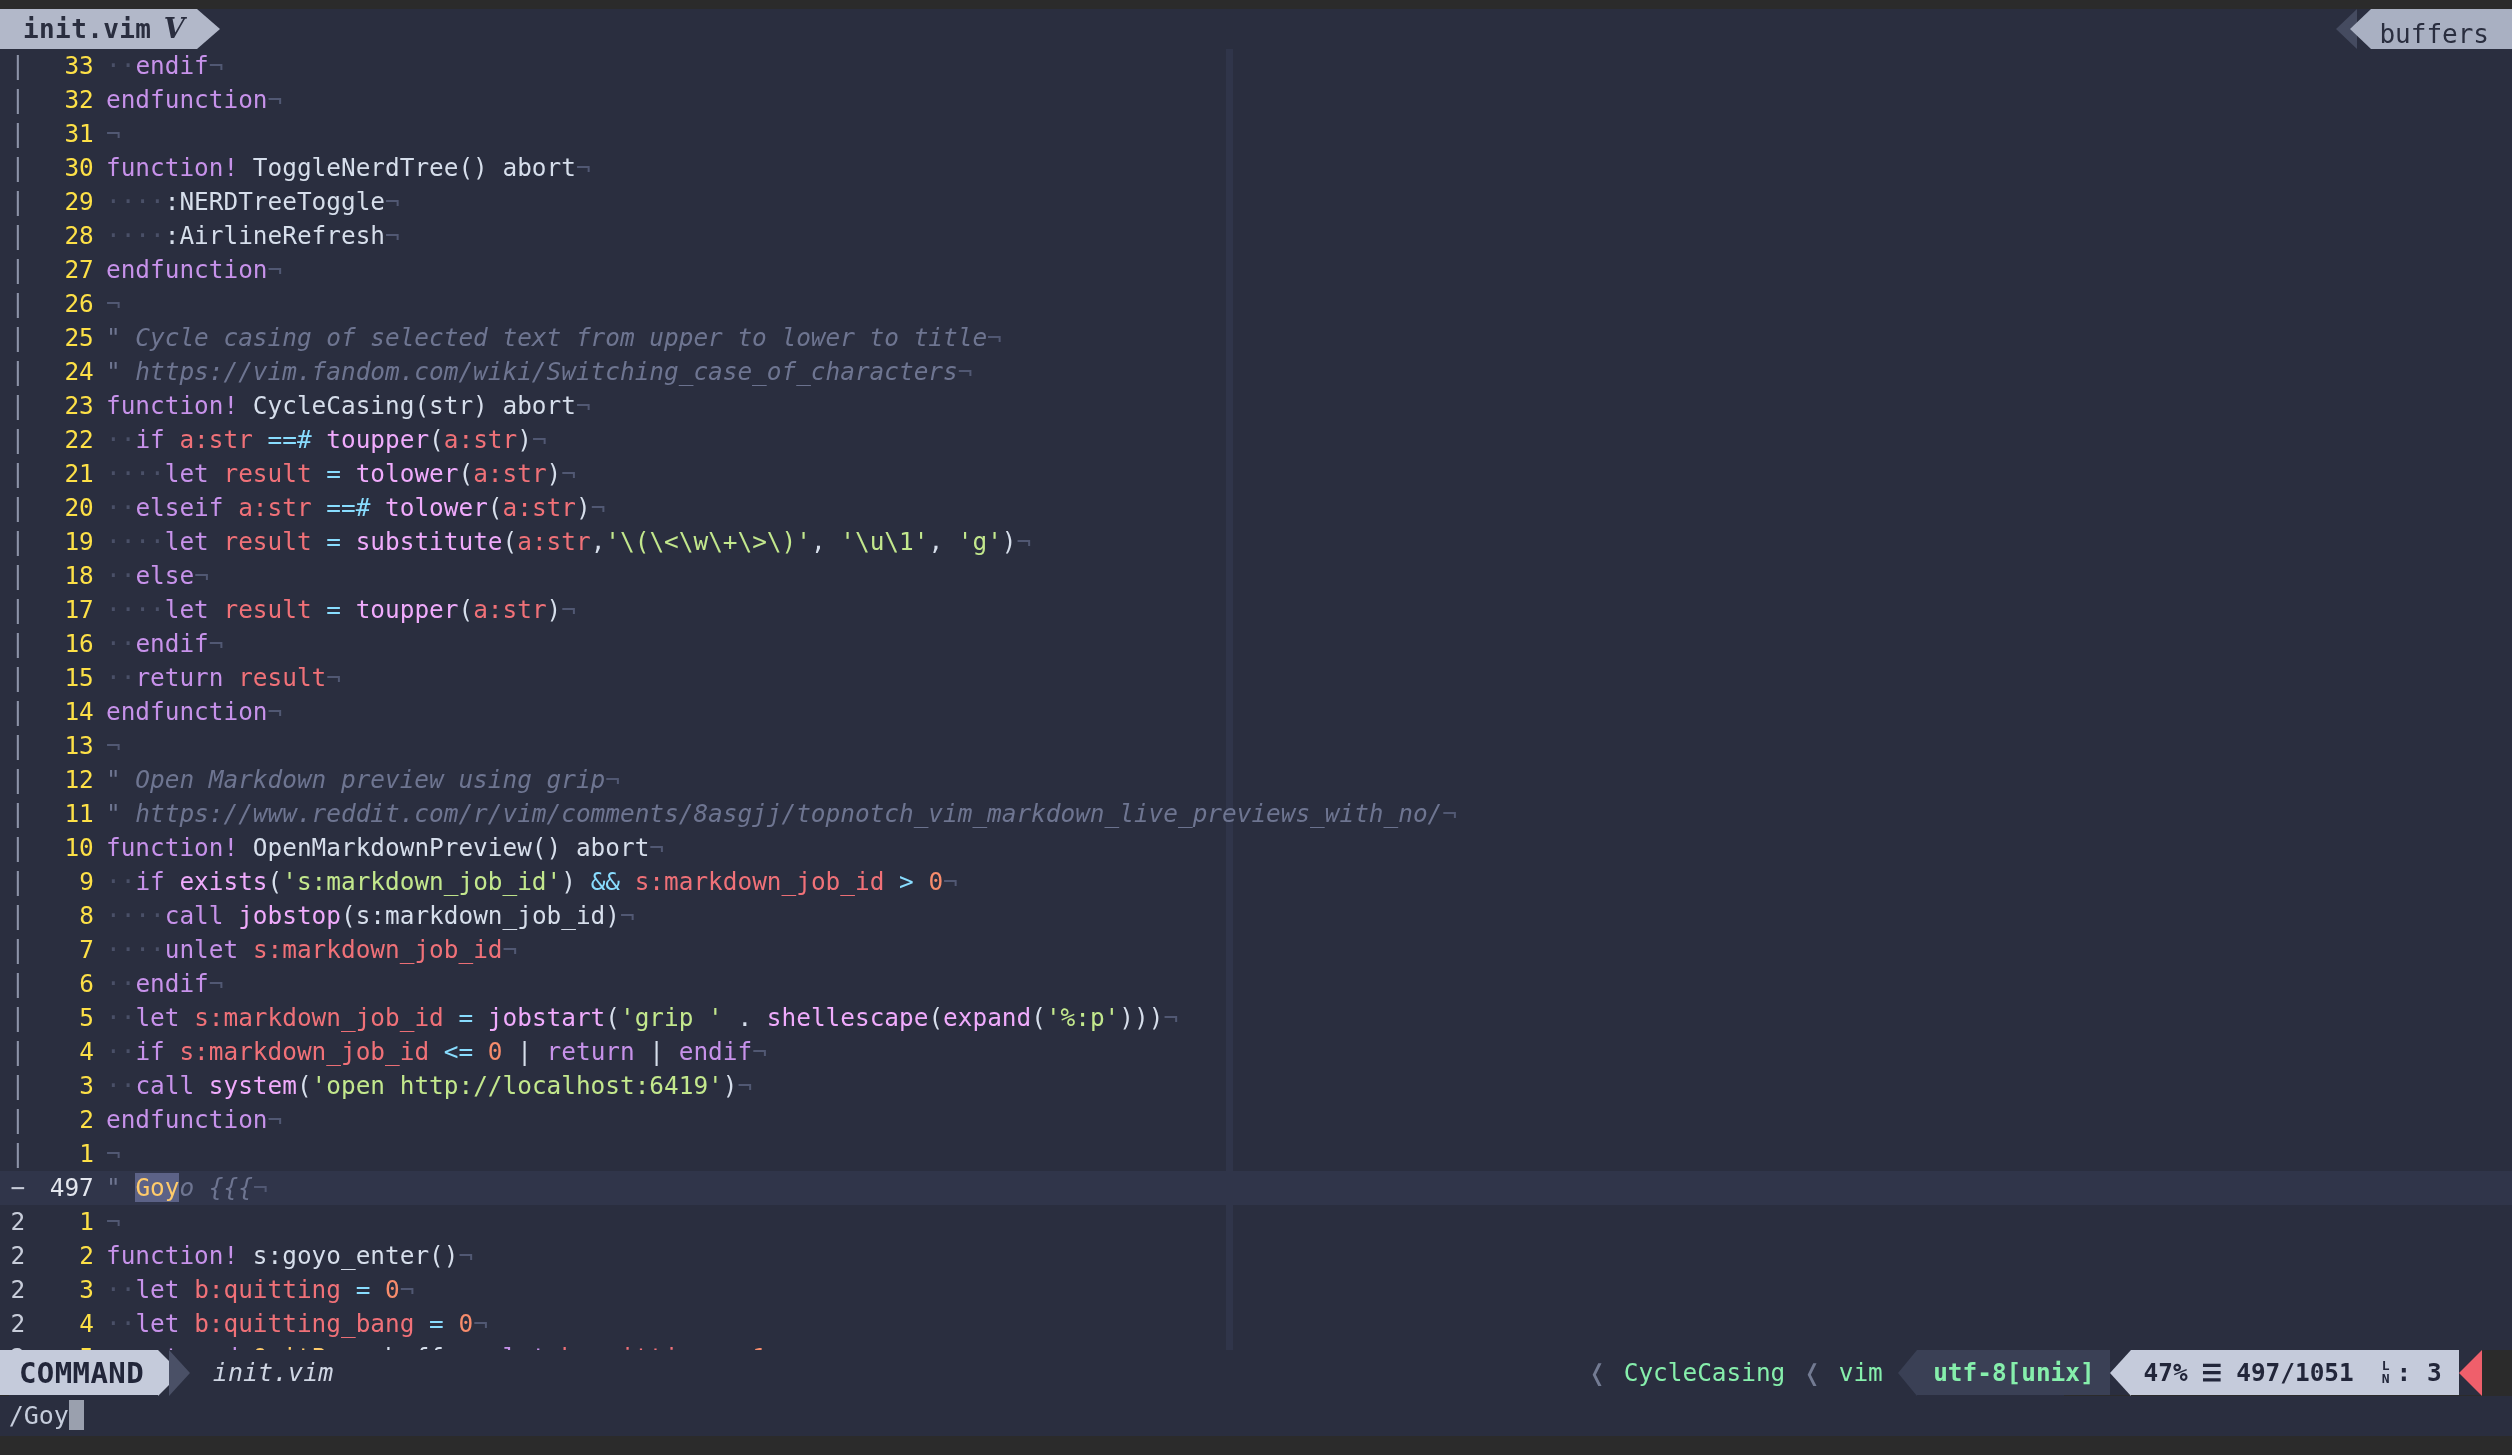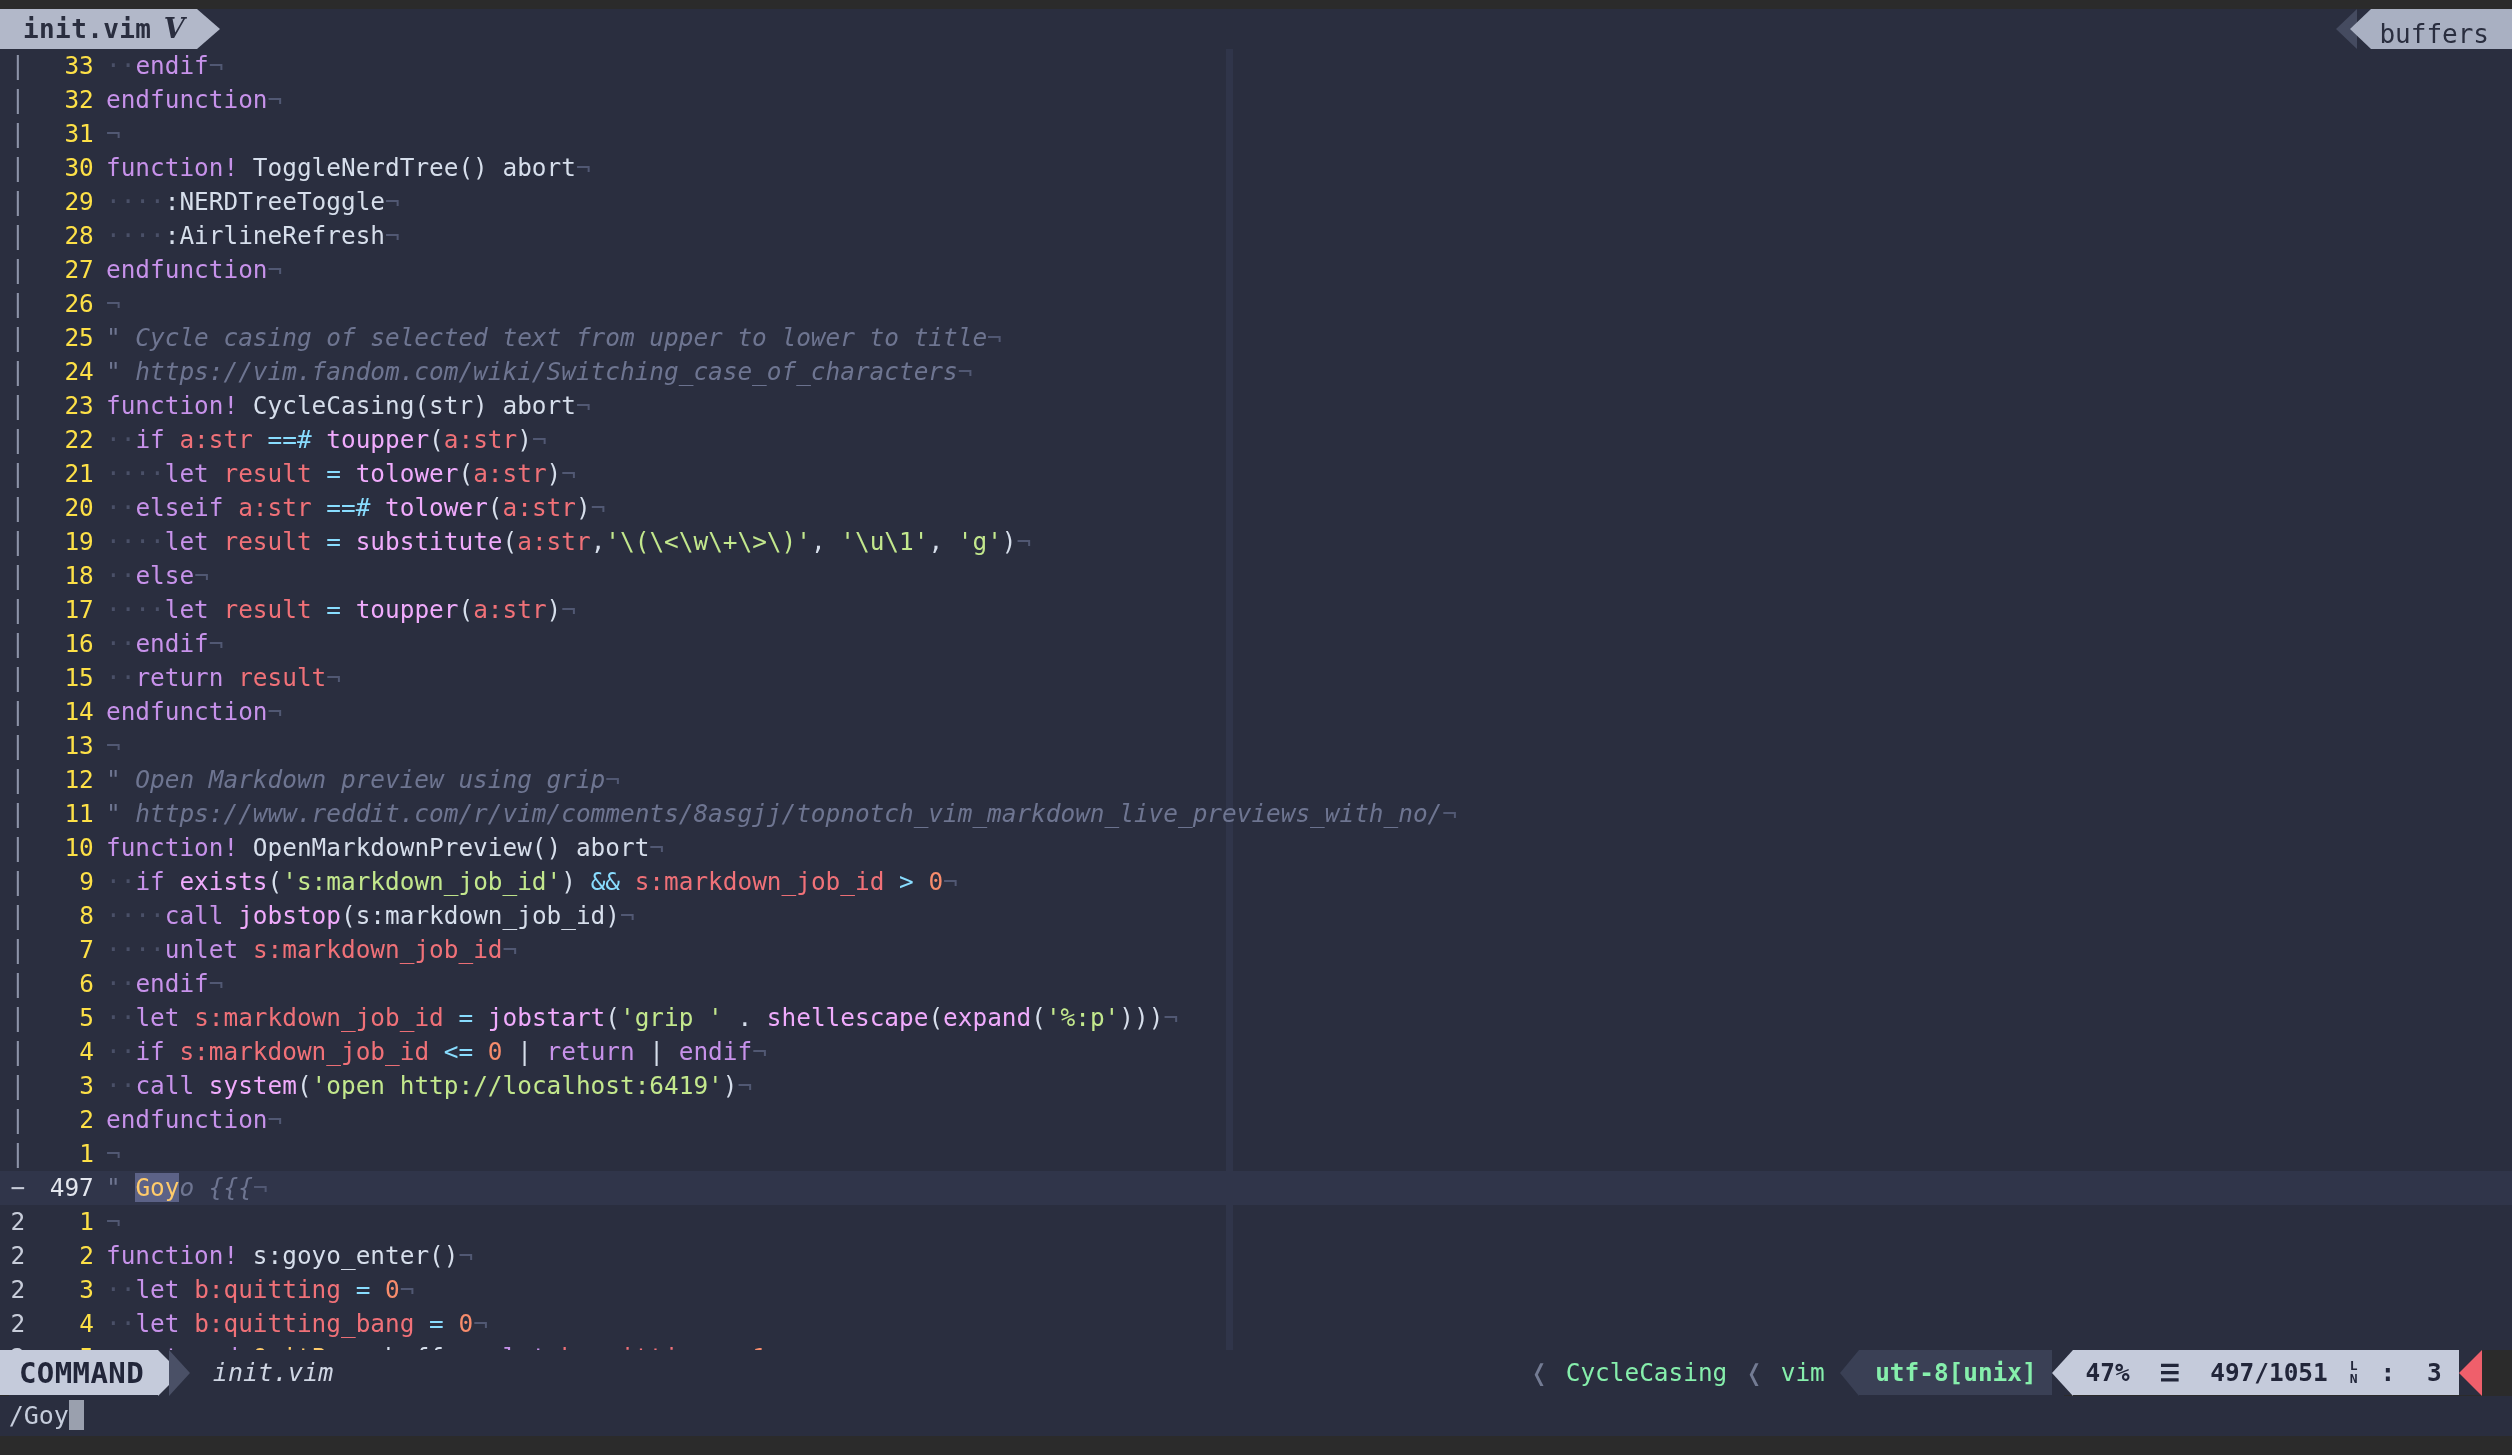--- a/index.html
+++ b/index.html
@@ -173,34 +173,34 @@
   .sl-seg.enc { background: #3a4055; font-weight: bold; }
   .sl-arr-enc {
     width: 0; height: 0;
     border-top: 23px solid transparent;
     border-bottom: 23px solid transparent;
     border-right: 19px solid #3a4055;
   }
   .sl-right {
     display: flex; align-items: center;
     background: #c5cbdb; color: #22263a;
-    font-weight: bold; padding: 0 17.4px 0 12.2px; gap: 16px;
+    font-weight: bold; padding: 0 17.4px 0 12.2px;
   }
   .sl-arr-right-pre {
     width: 0; height: 0;
     border-top: 23px solid transparent;
     border-bottom: 23px solid transparent;
     border-right: 21px solid #c5cbdb;
   }
   .sl-right .pct { font-weight: bold; margin-right: 14px; }
   .sl-right .lines-icon {
     display: inline-block; margin-right: 14px;
     font-size: 23px;
   }
-  .sl-right .ln { margin-right: 6px; }
+  .sl-right .ln { margin-right: 28px; }
   .sl-right .colglyph {
     display: inline-block;
     font-size: 13px; line-height: 0.95;
     text-align: center; margin-right: 7px;
   }
   .sl-right .colon { margin-right: 15.7px; }
   .sl-accent {
     width: 0; height: 0;
     border-top: 23px solid transparent;
     border-bottom: 23px solid transparent;

